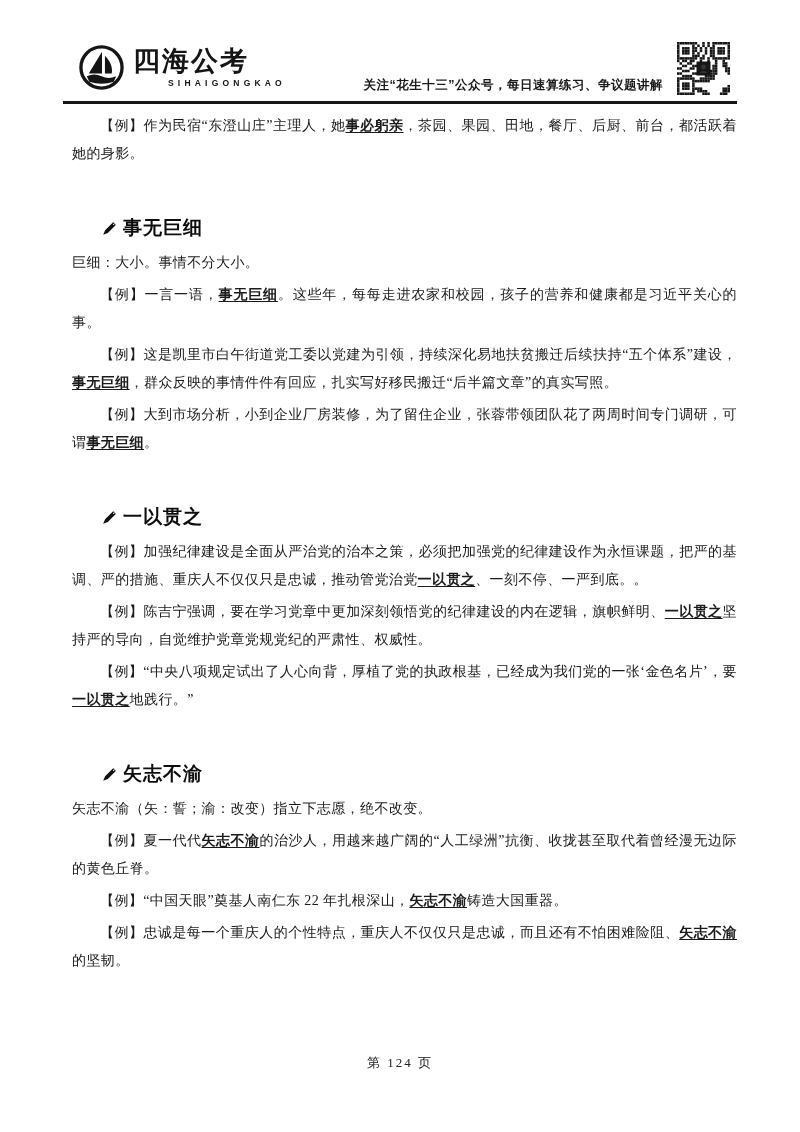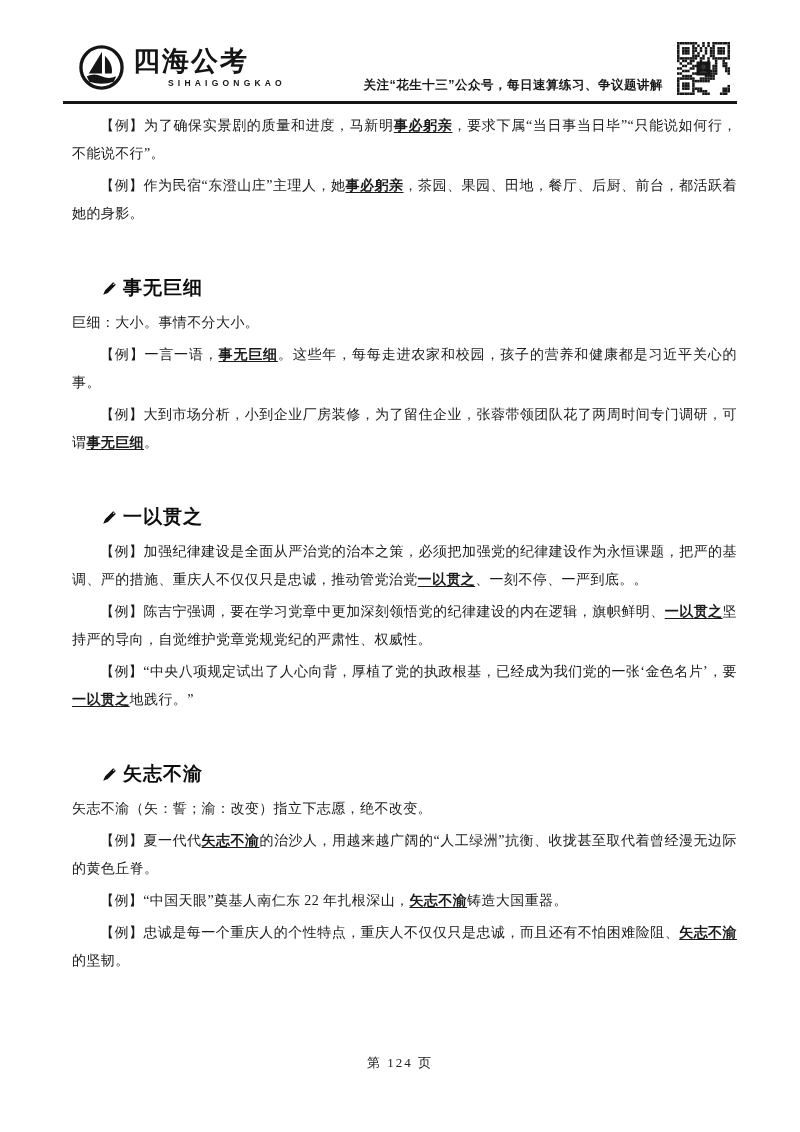--- a/index.html
+++ b/index.html
@@ -304,34 +304,34 @@
         <rect x="45.43" y="50.48" width="2.52" height="2.52"></rect>
         <rect x="47.95" y="50.48" width="2.52" height="2.52"></rect>
         <rect x="20" y="20" width="13" height="13" fill="#fff" stroke="#161616" stroke-width="1"></rect>
         <circle cx="26.5" cy="25" r="2.4" fill="#333" stroke="none"></circle>
         <path d="M22.5 31 Q26.5 26.5 30.5 31 Z" fill="#333" stroke="none"></path>
       </svg>
   </header>
 
   <main class="doc">
     <div id="intro">
-        <p class="example"><span>【例】为了确保实景剧的质量和进度，马新明</span><span class="term">事必躬亲</span><span>，要求下属“当日事当日毕”“只能说如何行，不能说不行”。</span></p>
         <p class="example"><span>【例】作为民宿“东澄山庄”主理人，她</span><span class="term">事必躬亲</span><span>，茶园、果园、田地，餐厅、后厨、前台，都活跃着她的身影。</span></p>
       </div>
     <div id="sections">
         <section class="idiom-section">
           <h2 class="section-title">
   <svg class="pen" viewBox="0 0 16 16" aria-hidden="true">
     <path d="M1.2 14.8 L3.1 10.2 L10.6 2.7 C11.7 1.6 14.4 4.3 13.3 5.4 L5.8 12.9 Z" fill="#111"></path>
     <ellipse cx="11.9" cy="4.1" rx="1.1" ry="0.55" transform="rotate(-45 11.9 4.1)" fill="#fff"></ellipse>
   </svg>
 <span>事无巨细</span>
           </h2>
           <p class="definition">巨细：大小。事情不分大小。</p>
           <p class="example"><span>【例】一言一语，</span><span class="term">事无巨细</span><span>。这些年，每每走进农家和校园，孩子的营养和健康都是习近平关心的事。</span></p>
+          <p class="example"><span>【例】这是凯里市白午街道党工委以党建为引领，持续深化易地扶贫搬迁后续扶持“五个体系”建设，</span><span class="term">事无巨细</span><span>，群众反映的事情件件有回应，扎实写好移民搬迁“后半篇文章”的真实写照。</span></p>
           <p class="example"><span>【例】大到市场分析，小到企业厂房装修，为了留住企业，张蓉带领团队花了两周时间专门调研，可谓</span><span class="term">事无巨细</span><span>。</span></p>
         </section>
         <section class="idiom-section">
           <h2 class="section-title">
   <svg class="pen" viewBox="0 0 16 16" aria-hidden="true">
     <path d="M1.2 14.8 L3.1 10.2 L10.6 2.7 C11.7 1.6 14.4 4.3 13.3 5.4 L5.8 12.9 Z" fill="#111"></path>
     <ellipse cx="11.9" cy="4.1" rx="1.1" ry="0.55" transform="rotate(-45 11.9 4.1)" fill="#fff"></ellipse>
   </svg>
 <span>一以贯之</span>
           </h2>

